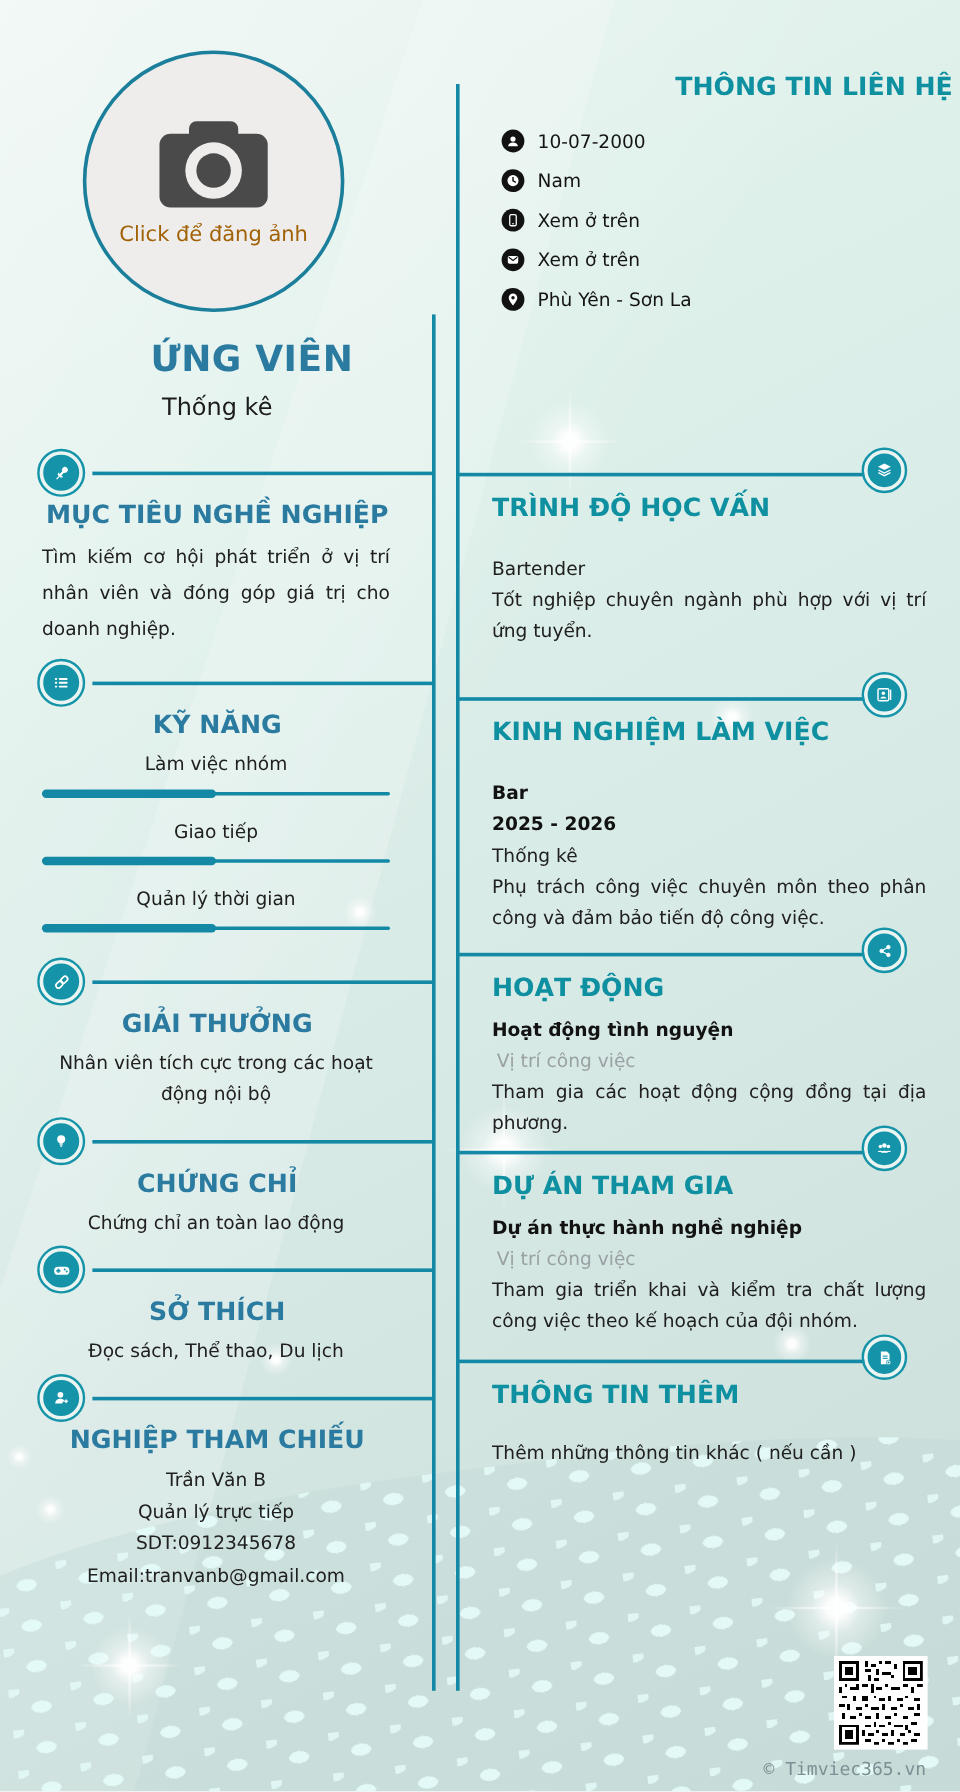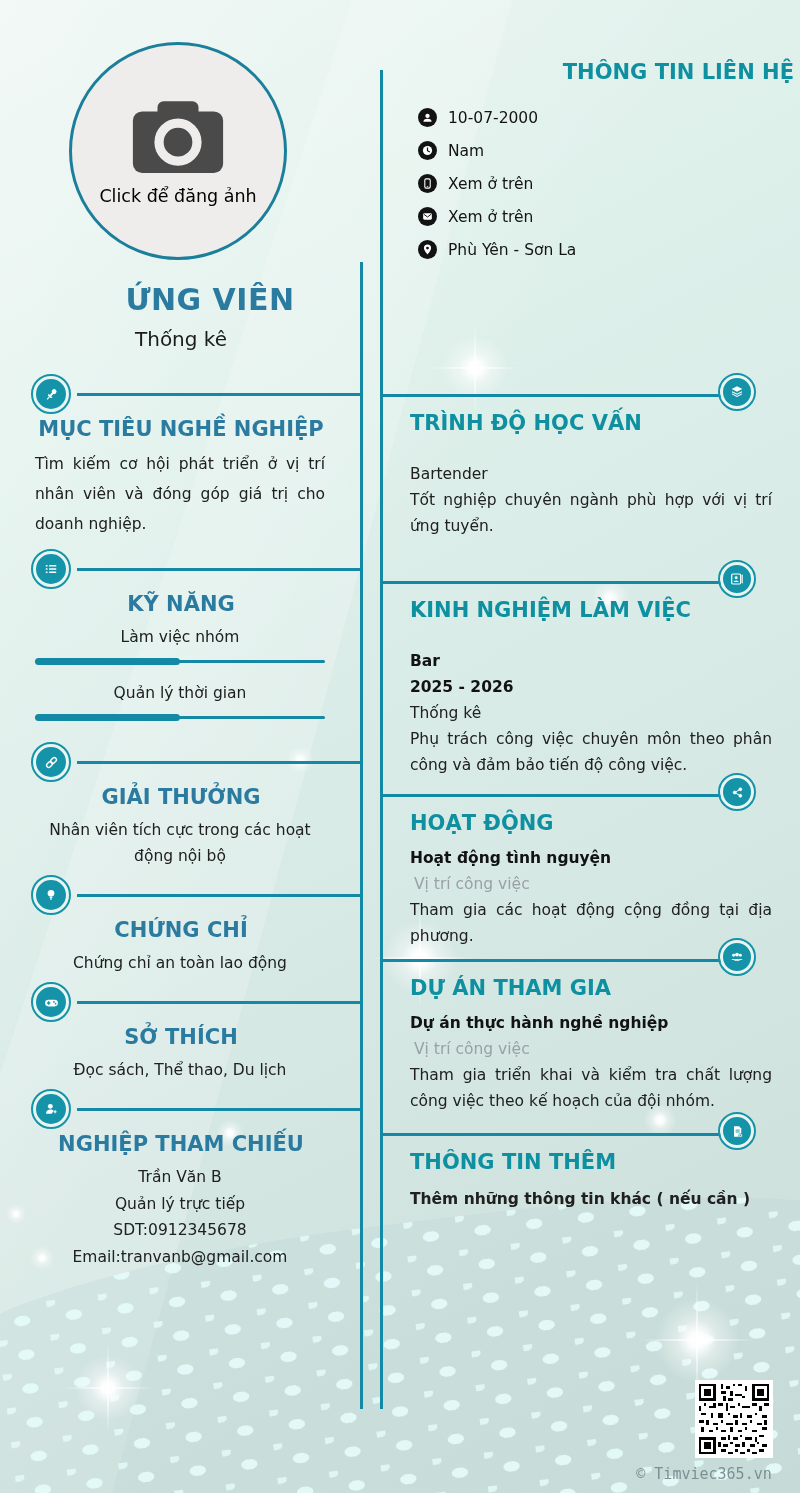--- a/index.html
+++ b/index.html
@@ -26,21 +26,21 @@
   .sp.big::after{top:50%;left:-14%;right:-14%;height:2px;margin-top:-1px;transform:none;background:linear-gradient(to right,rgba(255,255,255,0),rgba(255,255,255,.85),rgba(255,255,255,0));}
   
   .vline-left{position:absolute;left:360px;top:262px;width:3px;height:1147px;background:#1389a6;z-index:3;}
   .vline-right{position:absolute;left:380px;top:70px;width:3px;height:1339px;background:#1389a6;z-index:3;}
   
   .photo{
     position:absolute;left:69px;top:42px;width:212px;height:212px;border-radius:50%;
     background:#efedeb;border:3px solid #1b7f9b;z-index:4;cursor:pointer;
     display:flex;flex-direction:column;align-items:center;justify-content:center;text-align:center;
   }
-  .photo-label{margin-top:4px;font-size:17.5px;color:#000000;}
+  .photo-label{margin-top:4px;font-size:17.5px;color:#a16207;}
   .name{position:absolute;top:282px;left:0;width:420px;text-align:center;z-index:4;
         color:#2b7ba1;font-size:30px;font-weight:bold;letter-spacing:.5px;}
   .position{position:absolute;top:327px;left:0;width:362px;text-align:center;z-index:4;
         color:#1b1b1b;font-size:20px;}
   .left-col{position:absolute;left:0;top:374px;width:362px;z-index:4;}
   .lsec-head{display:flex;align-items:center;padding-left:33px;height:40px;}
   .licon{flex:none;width:30px;height:30px;border-radius:50%;background:#1594a9;border:3px solid #eaf5f2;
          outline:2px solid #1594a9;display:flex;align-items:center;justify-content:center;z-index:4;}
   .licon svg{display:block;}
   .lrule{flex:1;height:3px;background:#1389a6;margin-left:8px;}
@@ -66,21 +66,21 @@
              background:#1594a9;border:3px solid #eaf5f2;outline:2px solid #1594a9;
              display:flex;align-items:center;justify-content:center;}
   .rsec-title{color:#0e90a1;font-size:21px;font-weight:bold;margin:0;padding-top:17px;}
   .rsec-body{font-size:15.5px;line-height:26px;color:#202020;text-align:justify;}
   .b{font-weight:bold;color:#121212;}
   .muted{color:#9aa1a4;padding-left:4px;}
   .mt-edu{margin-top:135px;} .edu-body{margin-top:26px;}
   .mt-exp{margin-top:42px;}  .exp-body{margin-top:26px;}
   .mt-act{margin-top:16px;}  .act-body{margin-top:10px;}
   .mt-prj{margin-top:10px;}  .prj-body{margin-top:10px;}
-  .mt-add{margin-top:19px;}  .add-body{margin-top:12px;font-weight:bold;}
+  .mt-add{margin-top:19px;}  .add-body{margin-top:24px;}
   
   .qr{position:absolute;left:695px;top:1380px;width:78px;height:78px;background:#fff;padding:4px;box-sizing:border-box;z-index:5;}
   .qr svg{display:block;width:70px;height:70px;}
   .copyright{position:absolute;left:606px;top:1465px;width:196px;text-align:center;z-index:5;
              font-family:"DejaVu Sans Mono","Liberation Mono",monospace;font-size:15px;color:#7c9094;}
 </style>
 </head>
 <body>
 
 <div class="page">
@@ -154,20 +154,27 @@
       <div class="lsec-title">KỸ NĂNG</div>
       <div class="lsec-body tight">
         <div class="skill">
           <div class="skill-label">Làm việc nhóm</div>
           <div class="skill-bar">
             <div class="skill-track"></div>
             <div class="skill-fill" style="width: 50%;"></div>
           </div>
         </div>
         <div class="skill">
+          <div class="skill-label">Giao tiếp</div>
+          <div class="skill-bar">
+            <div class="skill-track"></div>
+            <div class="skill-fill" style="width: 50%;"></div>
+          </div>
+        </div>
+        <div class="skill">
           <div class="skill-label">Quản lý thời gian</div>
           <div class="skill-bar">
             <div class="skill-track"></div>
             <div class="skill-fill" style="width: 50%;"></div>
           </div>
         </div>
       </div>
     </div>
 
     <div class="lsec">

